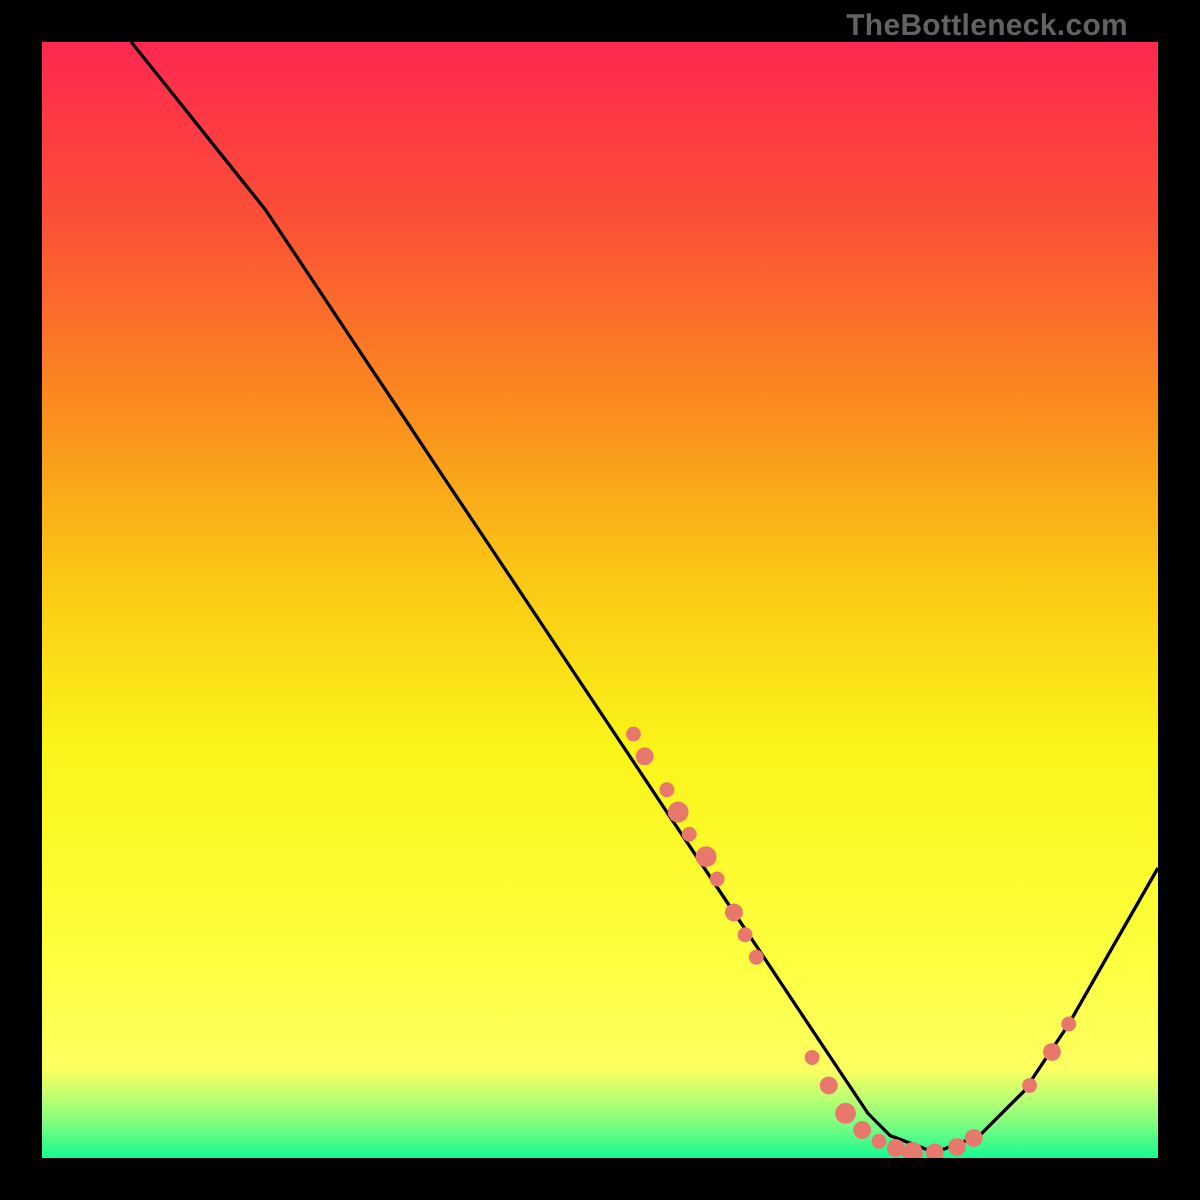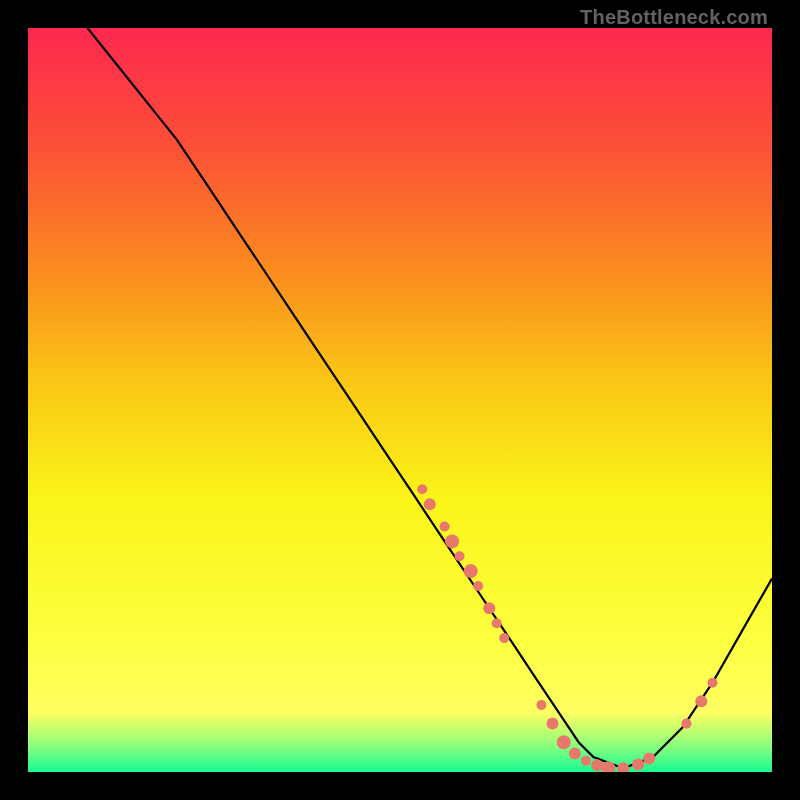--- a/index.html
+++ b/index.html
@@ -21,21 +21,21 @@
   .plot-area {
     position: absolute;
     left: 0;
     top: 0;
     width: 744px;
     height: 744px;
   }
   .watermark {
     position: absolute;
     top: 6px;
-    right: 32px;
+    right: 48px;
     font-family: Arial, Helvetica, sans-serif;
     font-size: 20px;
     font-weight: bold;
     color: #626262;
     letter-spacing: 0.2px;
   }
 </style>
 </head>
 <body>
 

